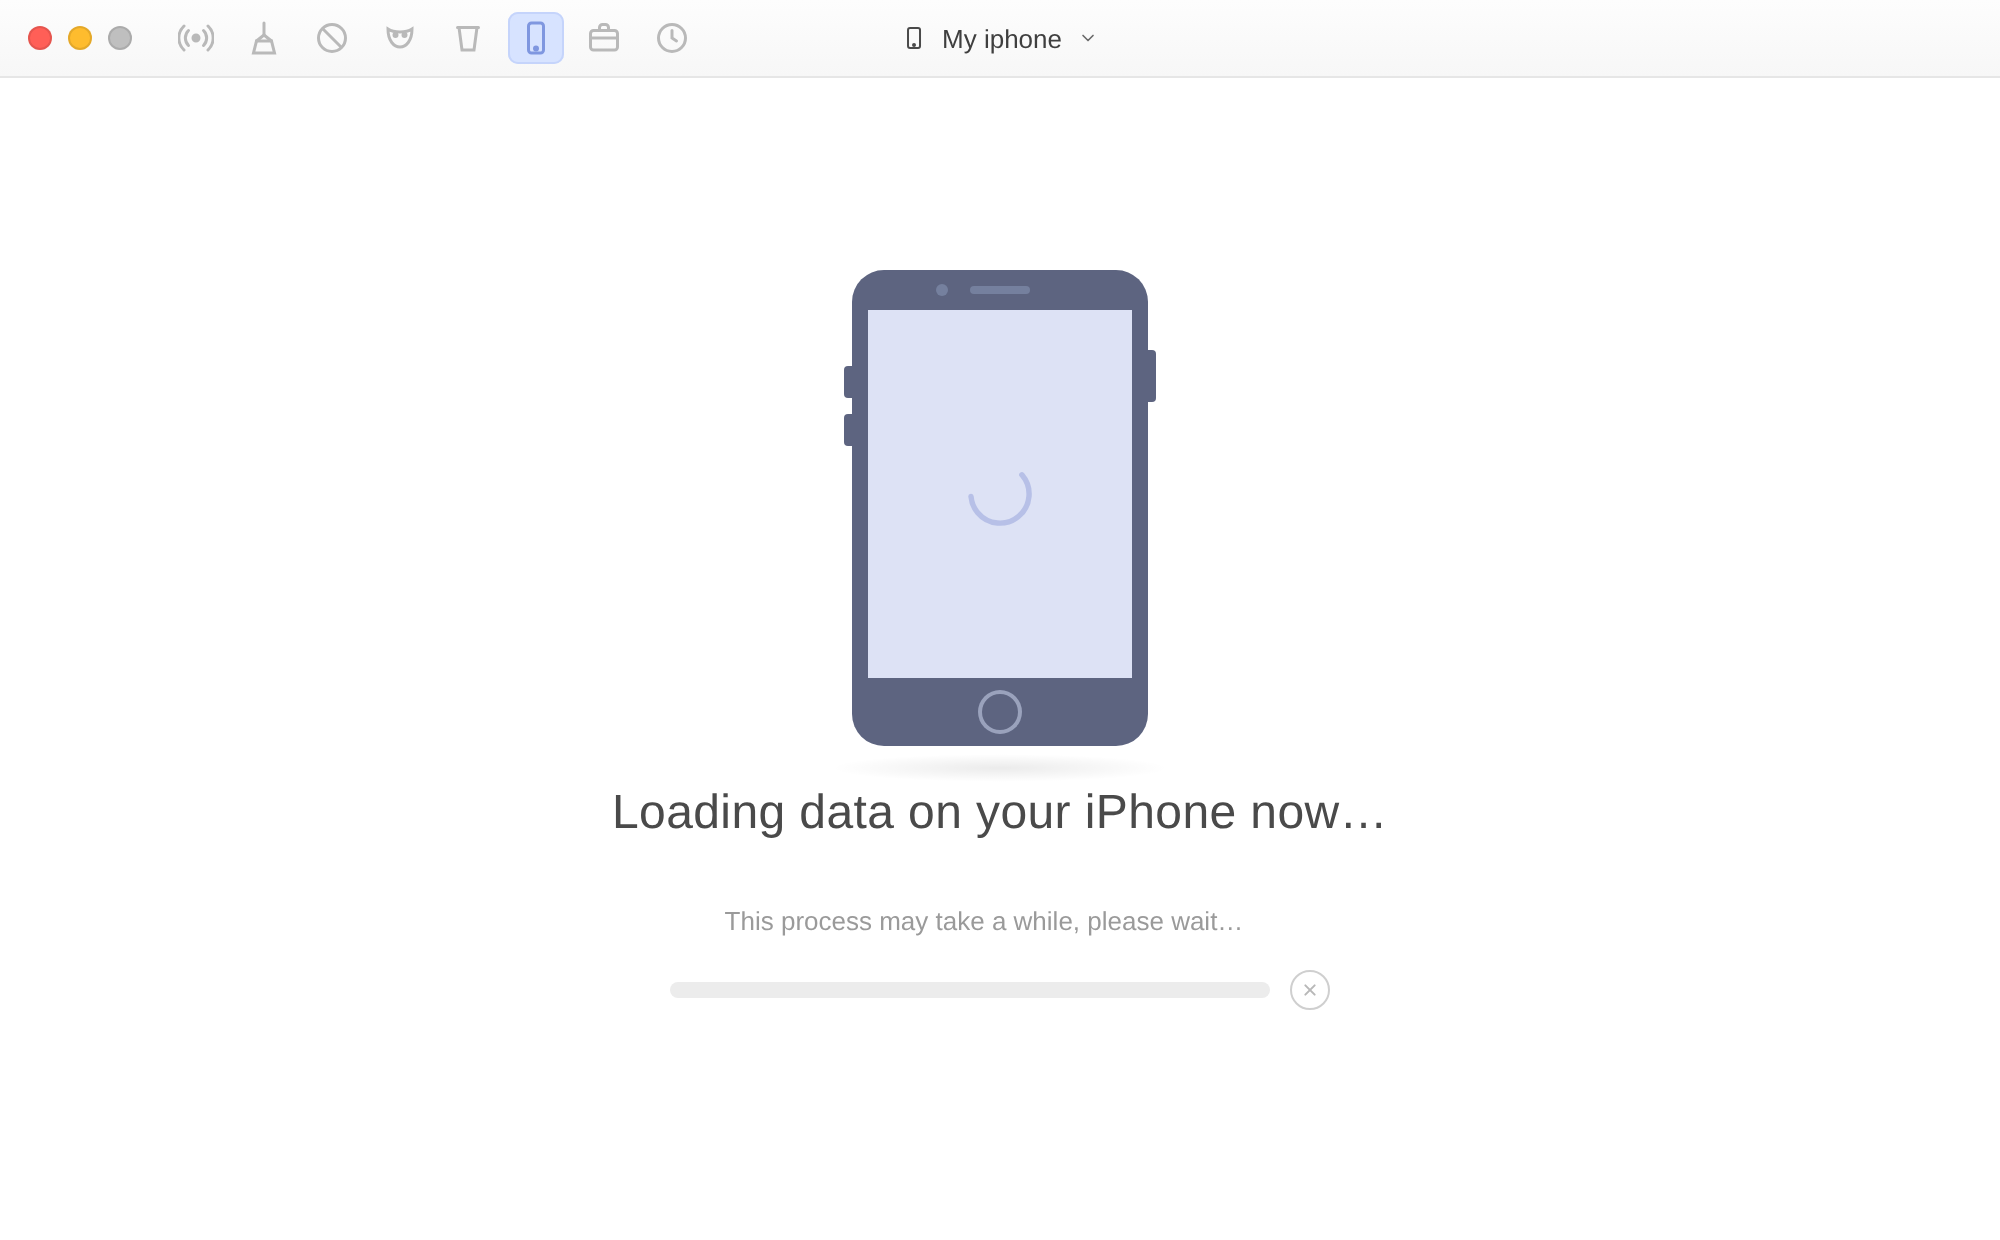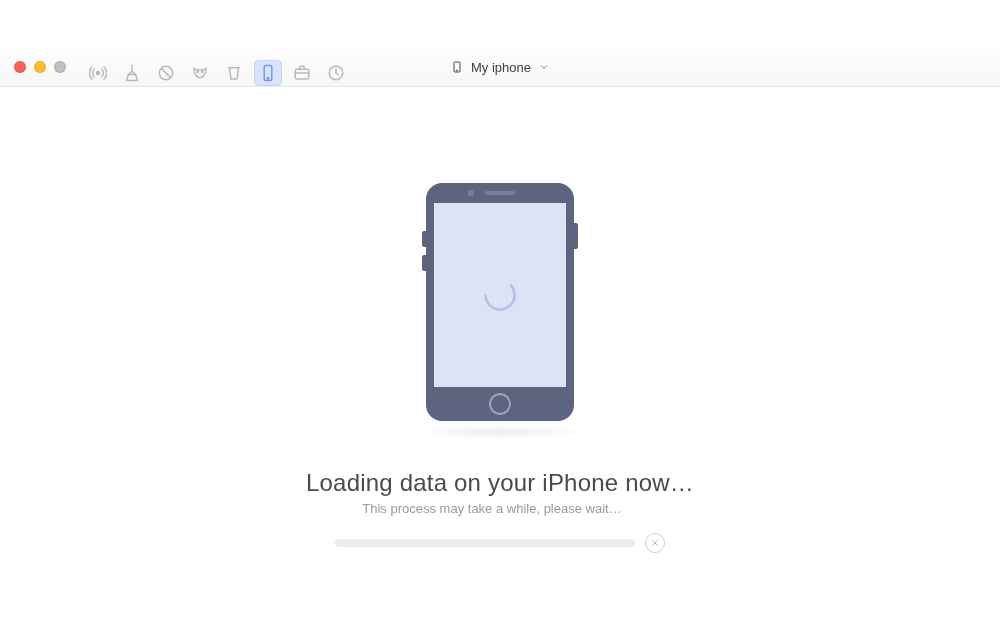--- a/index.html
+++ b/index.html
@@ -11,22 +11,21 @@
     background: #ffffff;
     color: #3a3a3a;
     overflow: hidden;
   }
   .toolbar {
     position: relative;
     height: 38px;
     border-bottom: 1px solid #e6e6e6;
     background: linear-gradient(#fdfdfd, #f7f7f7);
     display: flex;
-    align-items: flex-end;
-    margin-top: 48px;
+    align-items: center;
   }
   .traffic {
     display: flex;
     align-items: center;
     gap: 8px;
     padding-left: 14px;
     height: 100%;
   }
   .traffic span {
     width: 12px;
@@ -174,21 +173,21 @@
   }
   .spinner circle {
     fill: none;
     stroke: #b7c0e7;
     stroke-width: 3;
     stroke-linecap: round;
   }
 
   .headline {
     position: absolute;
-    top: 382px;
+    top: 354px;
     left: 0;
     right: 0;
     text-align: center;
     font-size: 24px;
     font-weight: 300;
     color: #4a4a4a;
     letter-spacing: 0.2px;
   }
   .subline {
     position: absolute;

